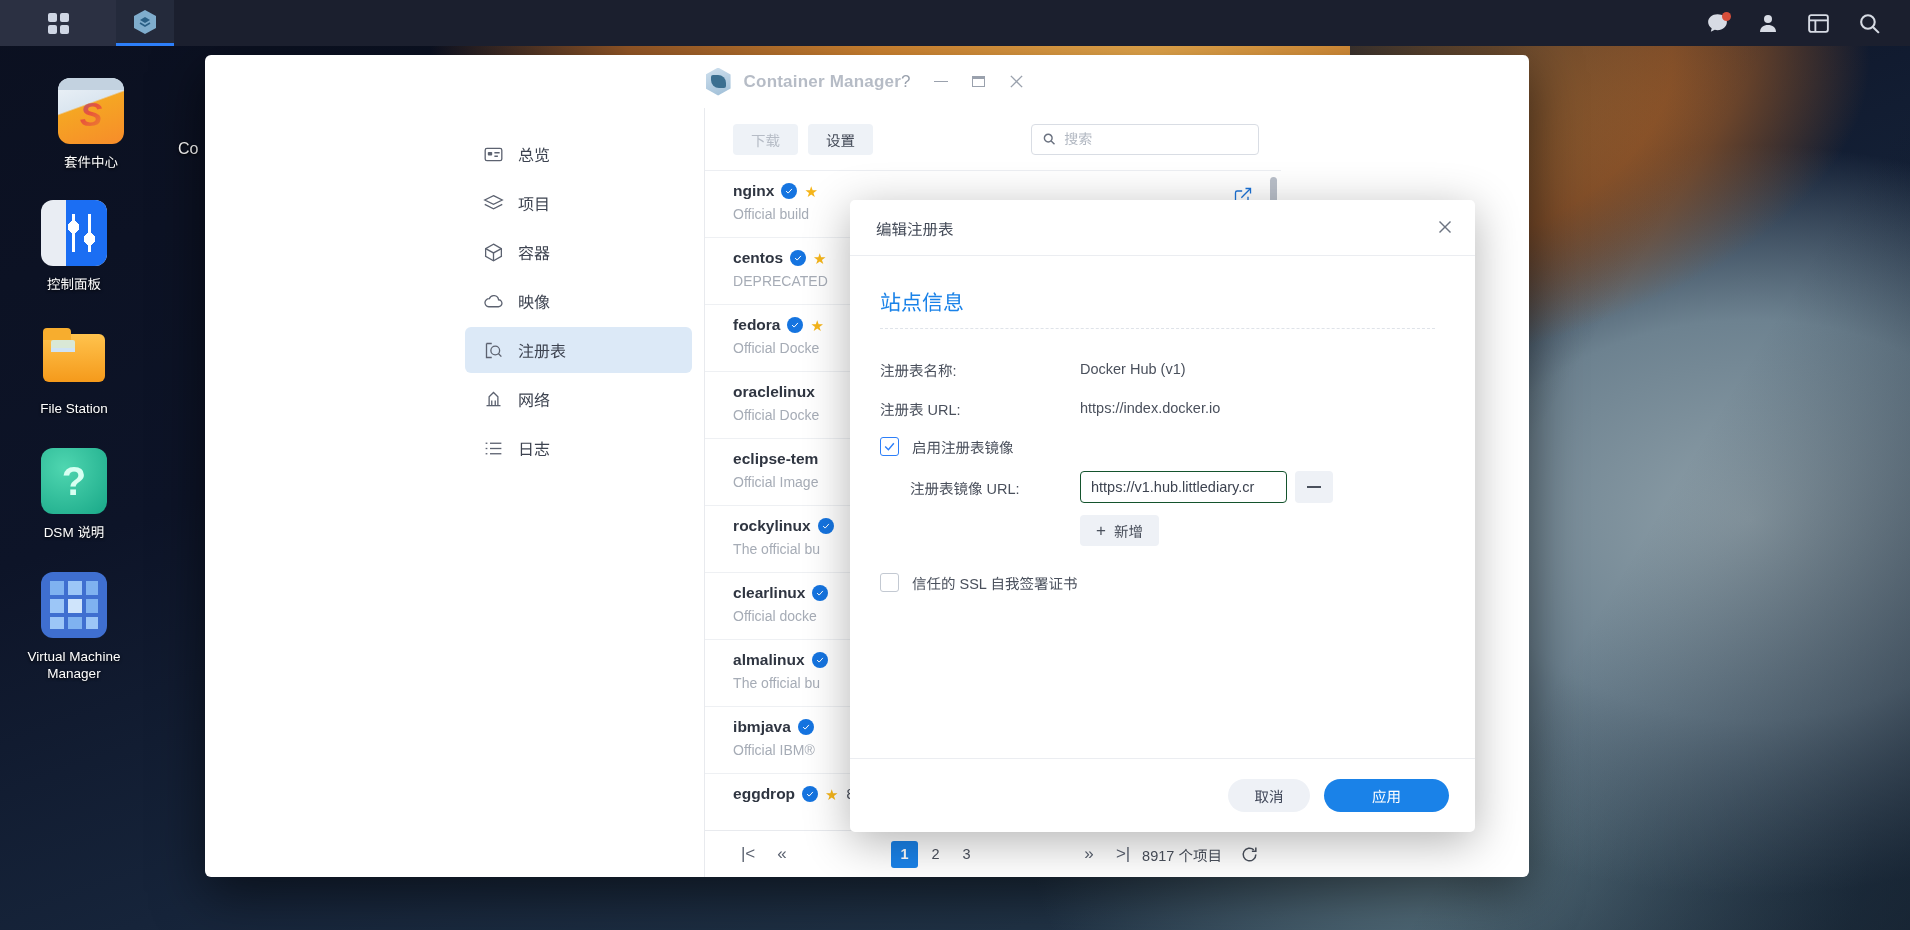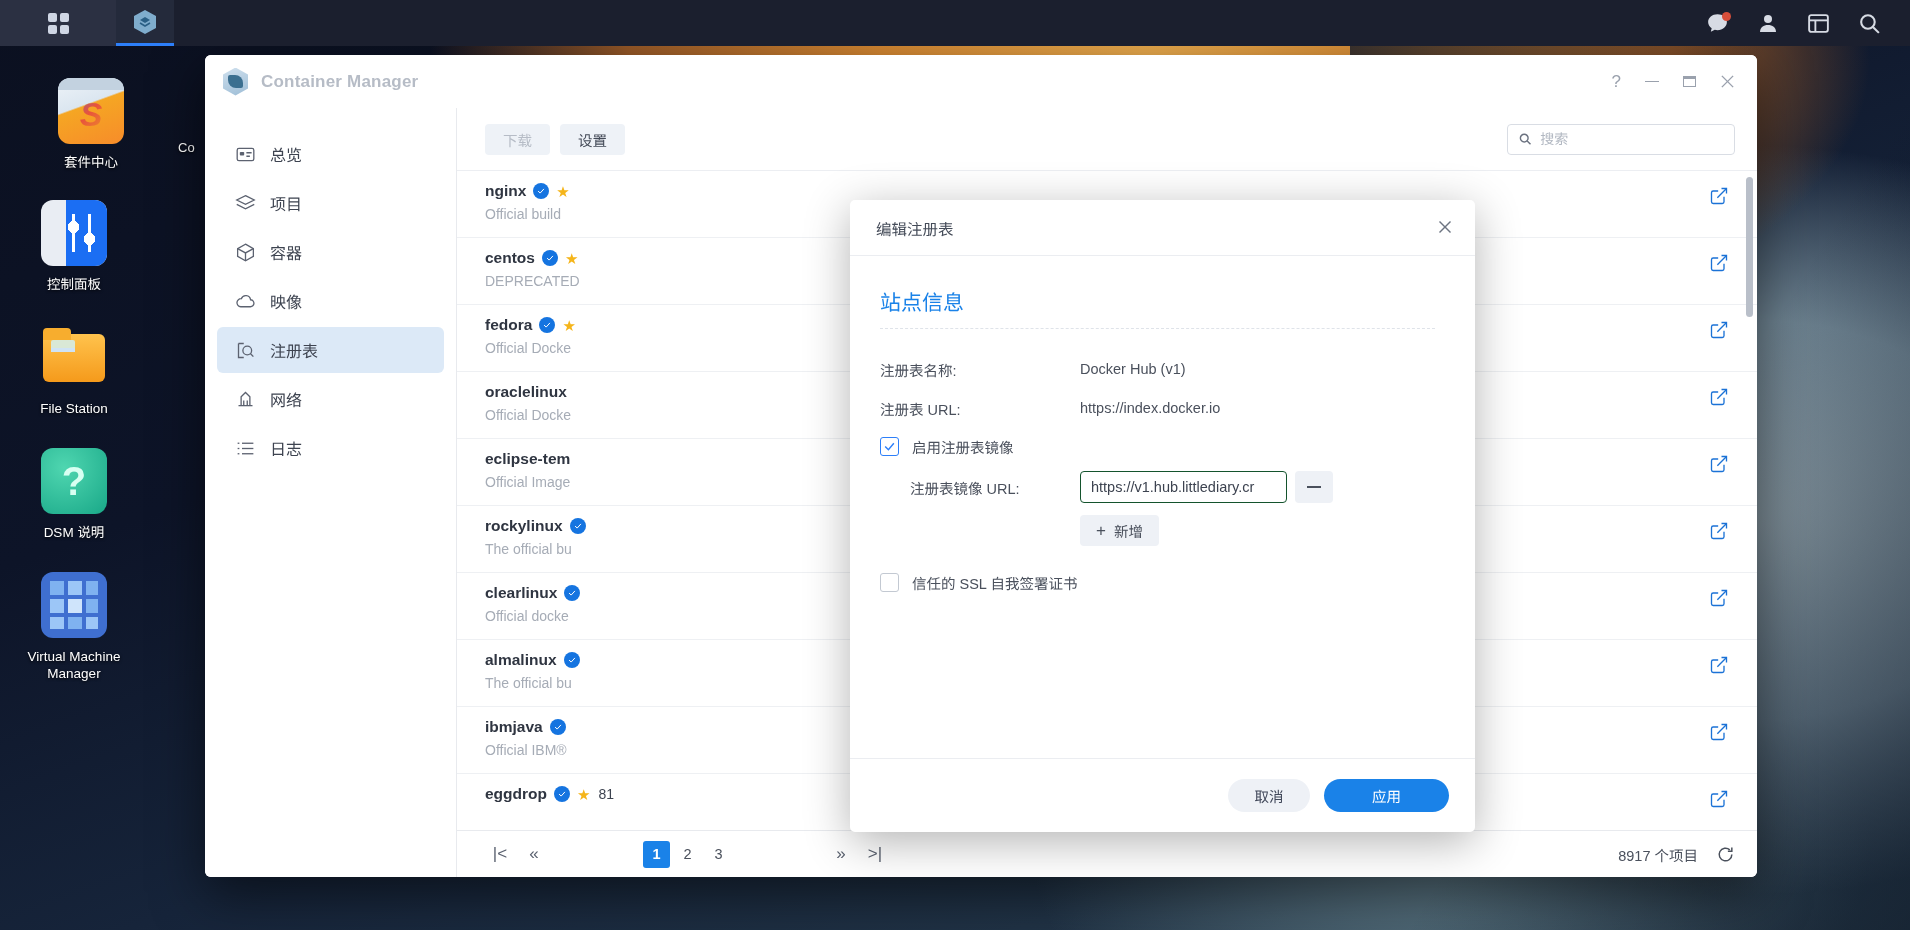--- a/index.html
+++ b/index.html
@@ -112,30 +112,31 @@
       linear-gradient(#7fb2f0,#7fb2f0) 0 0/14px 14px no-repeat,
       linear-gradient(#9cc6f7,#9cc6f7) 18px 0/14px 14px no-repeat,
       linear-gradient(#7fb2f0,#7fb2f0) 36px 0/14px 14px no-repeat,
       linear-gradient(#9cc6f7,#9cc6f7) 0 18px/14px 14px no-repeat,
       linear-gradient(#cfe4fb,#cfe4fb) 18px 18px/14px 14px no-repeat,
       linear-gradient(#7fb2f0,#7fb2f0) 36px 18px/14px 14px no-repeat,
       linear-gradient(#9cc6f7,#9cc6f7) 0 36px/14px 14px no-repeat,
       linear-gradient(#7fb2f0,#7fb2f0) 18px 36px/14px 14px no-repeat,
       linear-gradient(#9cc6f7,#9cc6f7) 36px 36px/14px 14px no-repeat;
   }
-  .cm-label { position:absolute; color:#fff; font-size:13px; text-shadow:0 1px 3px #000; }
+  .cm-label { position:absolute; color:#fff; font-size:16px; text-shadow:0 1px 3px #000; }
 
   
   #app-window {
     position: absolute; left: 205px; top: 55px;
-    width: 1552px; height: 822px;
+    width: 1324px; height: 822px;
     background: #fff; border-radius: 6px;
     box-shadow: 0 16px 52px rgba(0,0,0,.55);
     overflow: hidden; display: flex; flex-direction: column;
     z-index: 20;
+    align-items: center;
   }
   #titlebar {
     height: 53px; display: flex; align-items: center;
     padding: 0 14px 0 18px; flex: 0 0 53px; background:#fff;
   }
   #app-logo {
     width: 25px; height: 28px; margin-right: 13px; position: relative;
     background: linear-gradient(160deg,#cfe0ee,#9dbdd6);
     clip-path: polygon(50% 0%, 100% 25%, 100% 75%, 50% 100%, 0% 75%, 0% 25%);
   }

